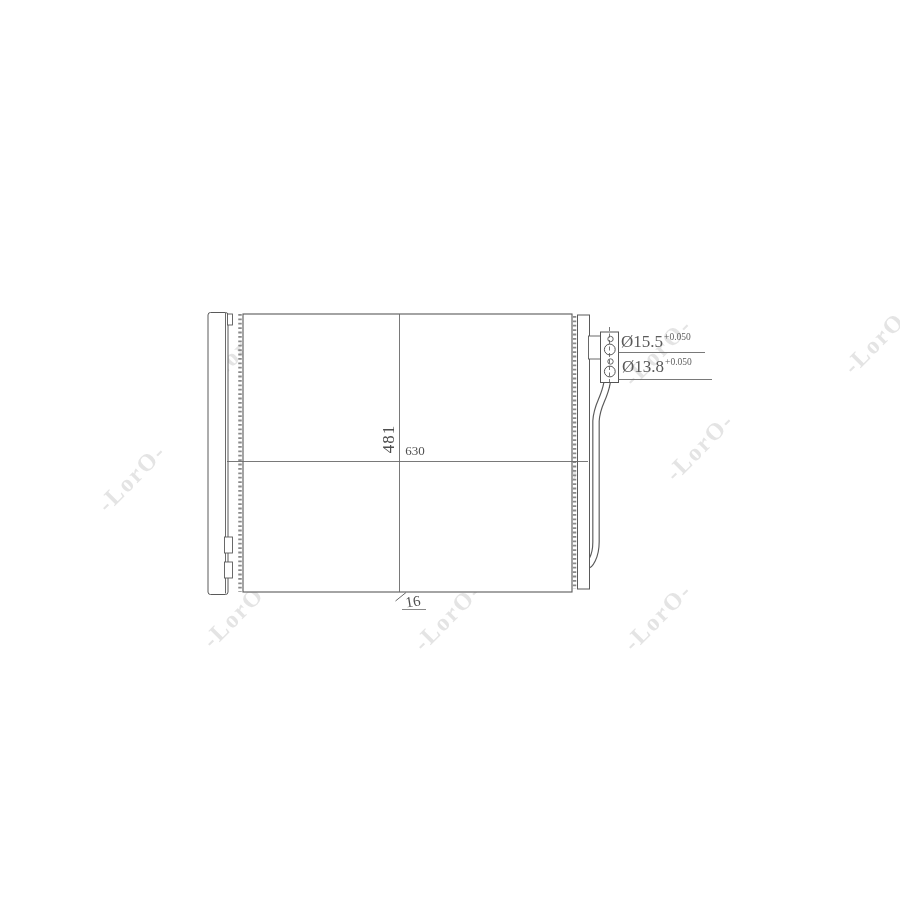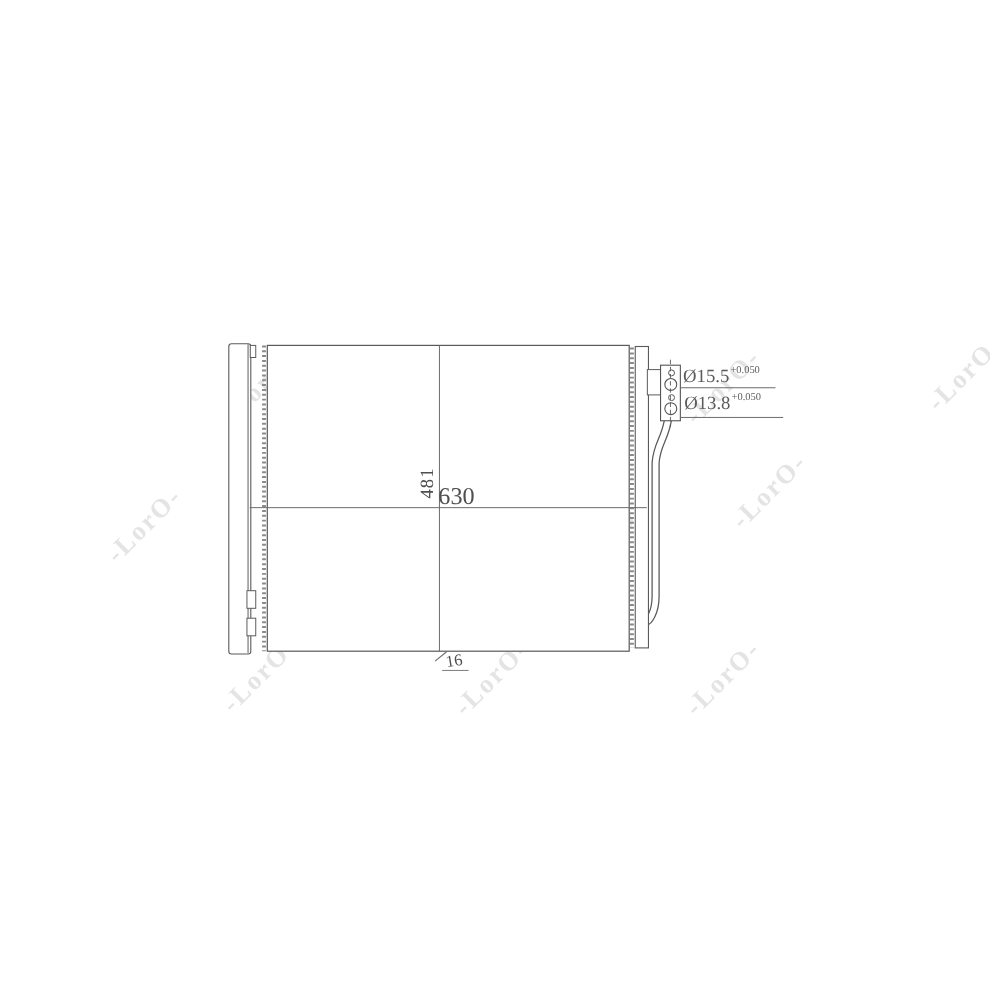--- a/index.html
+++ b/index.html
@@ -34,21 +34,21 @@
   }
   .dim-height {
     left: 389px; top: 439px;
     transform: translate(-50%,-50%) rotate(-90deg);
     font-size: 17px;
     letter-spacing: 1px;
   }
   .dim-width {
     left: 415px; top: 451px;
     transform: translate(-50%,-50%);
-    font-size: 22px;
+    font-size: 13px;
   }
   .dim-depth {
     left: 413px; top: 602px;
     transform: translate(-50%,-50%) rotate(-9deg);
     font-size: 15px;
   }
   .port-dim {
     position: absolute;
     display: flex;
     align-items: flex-start;

